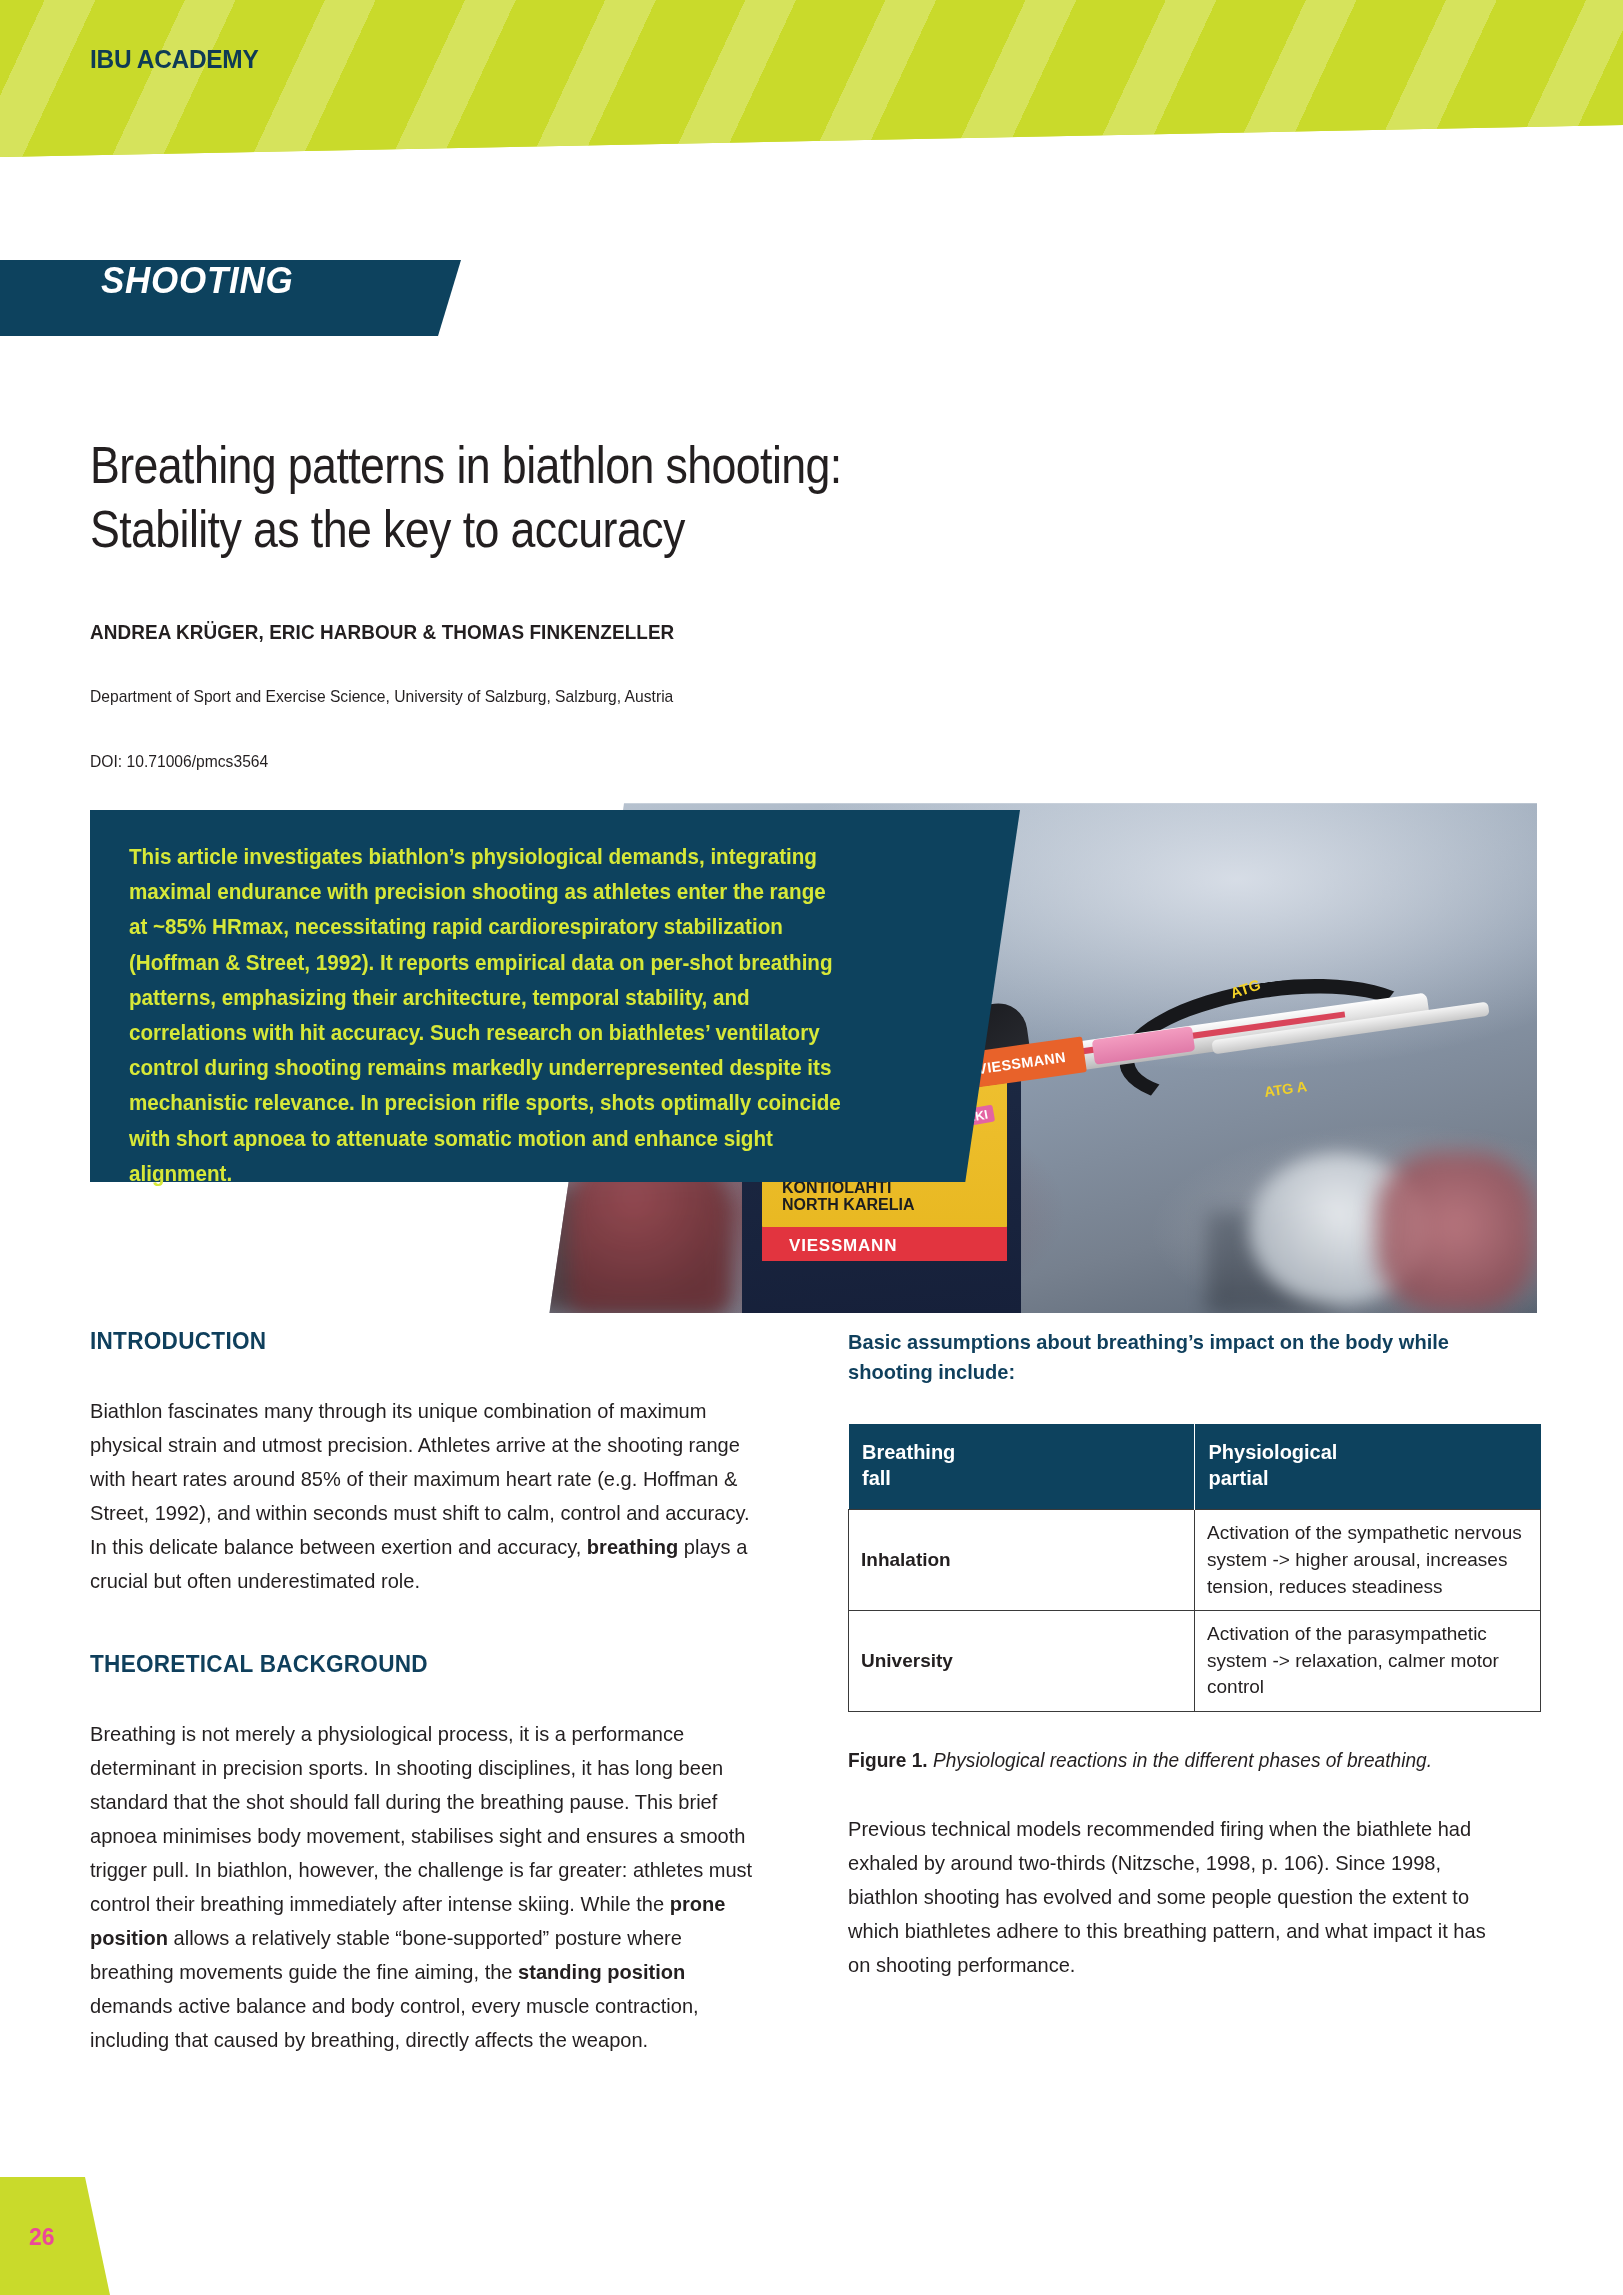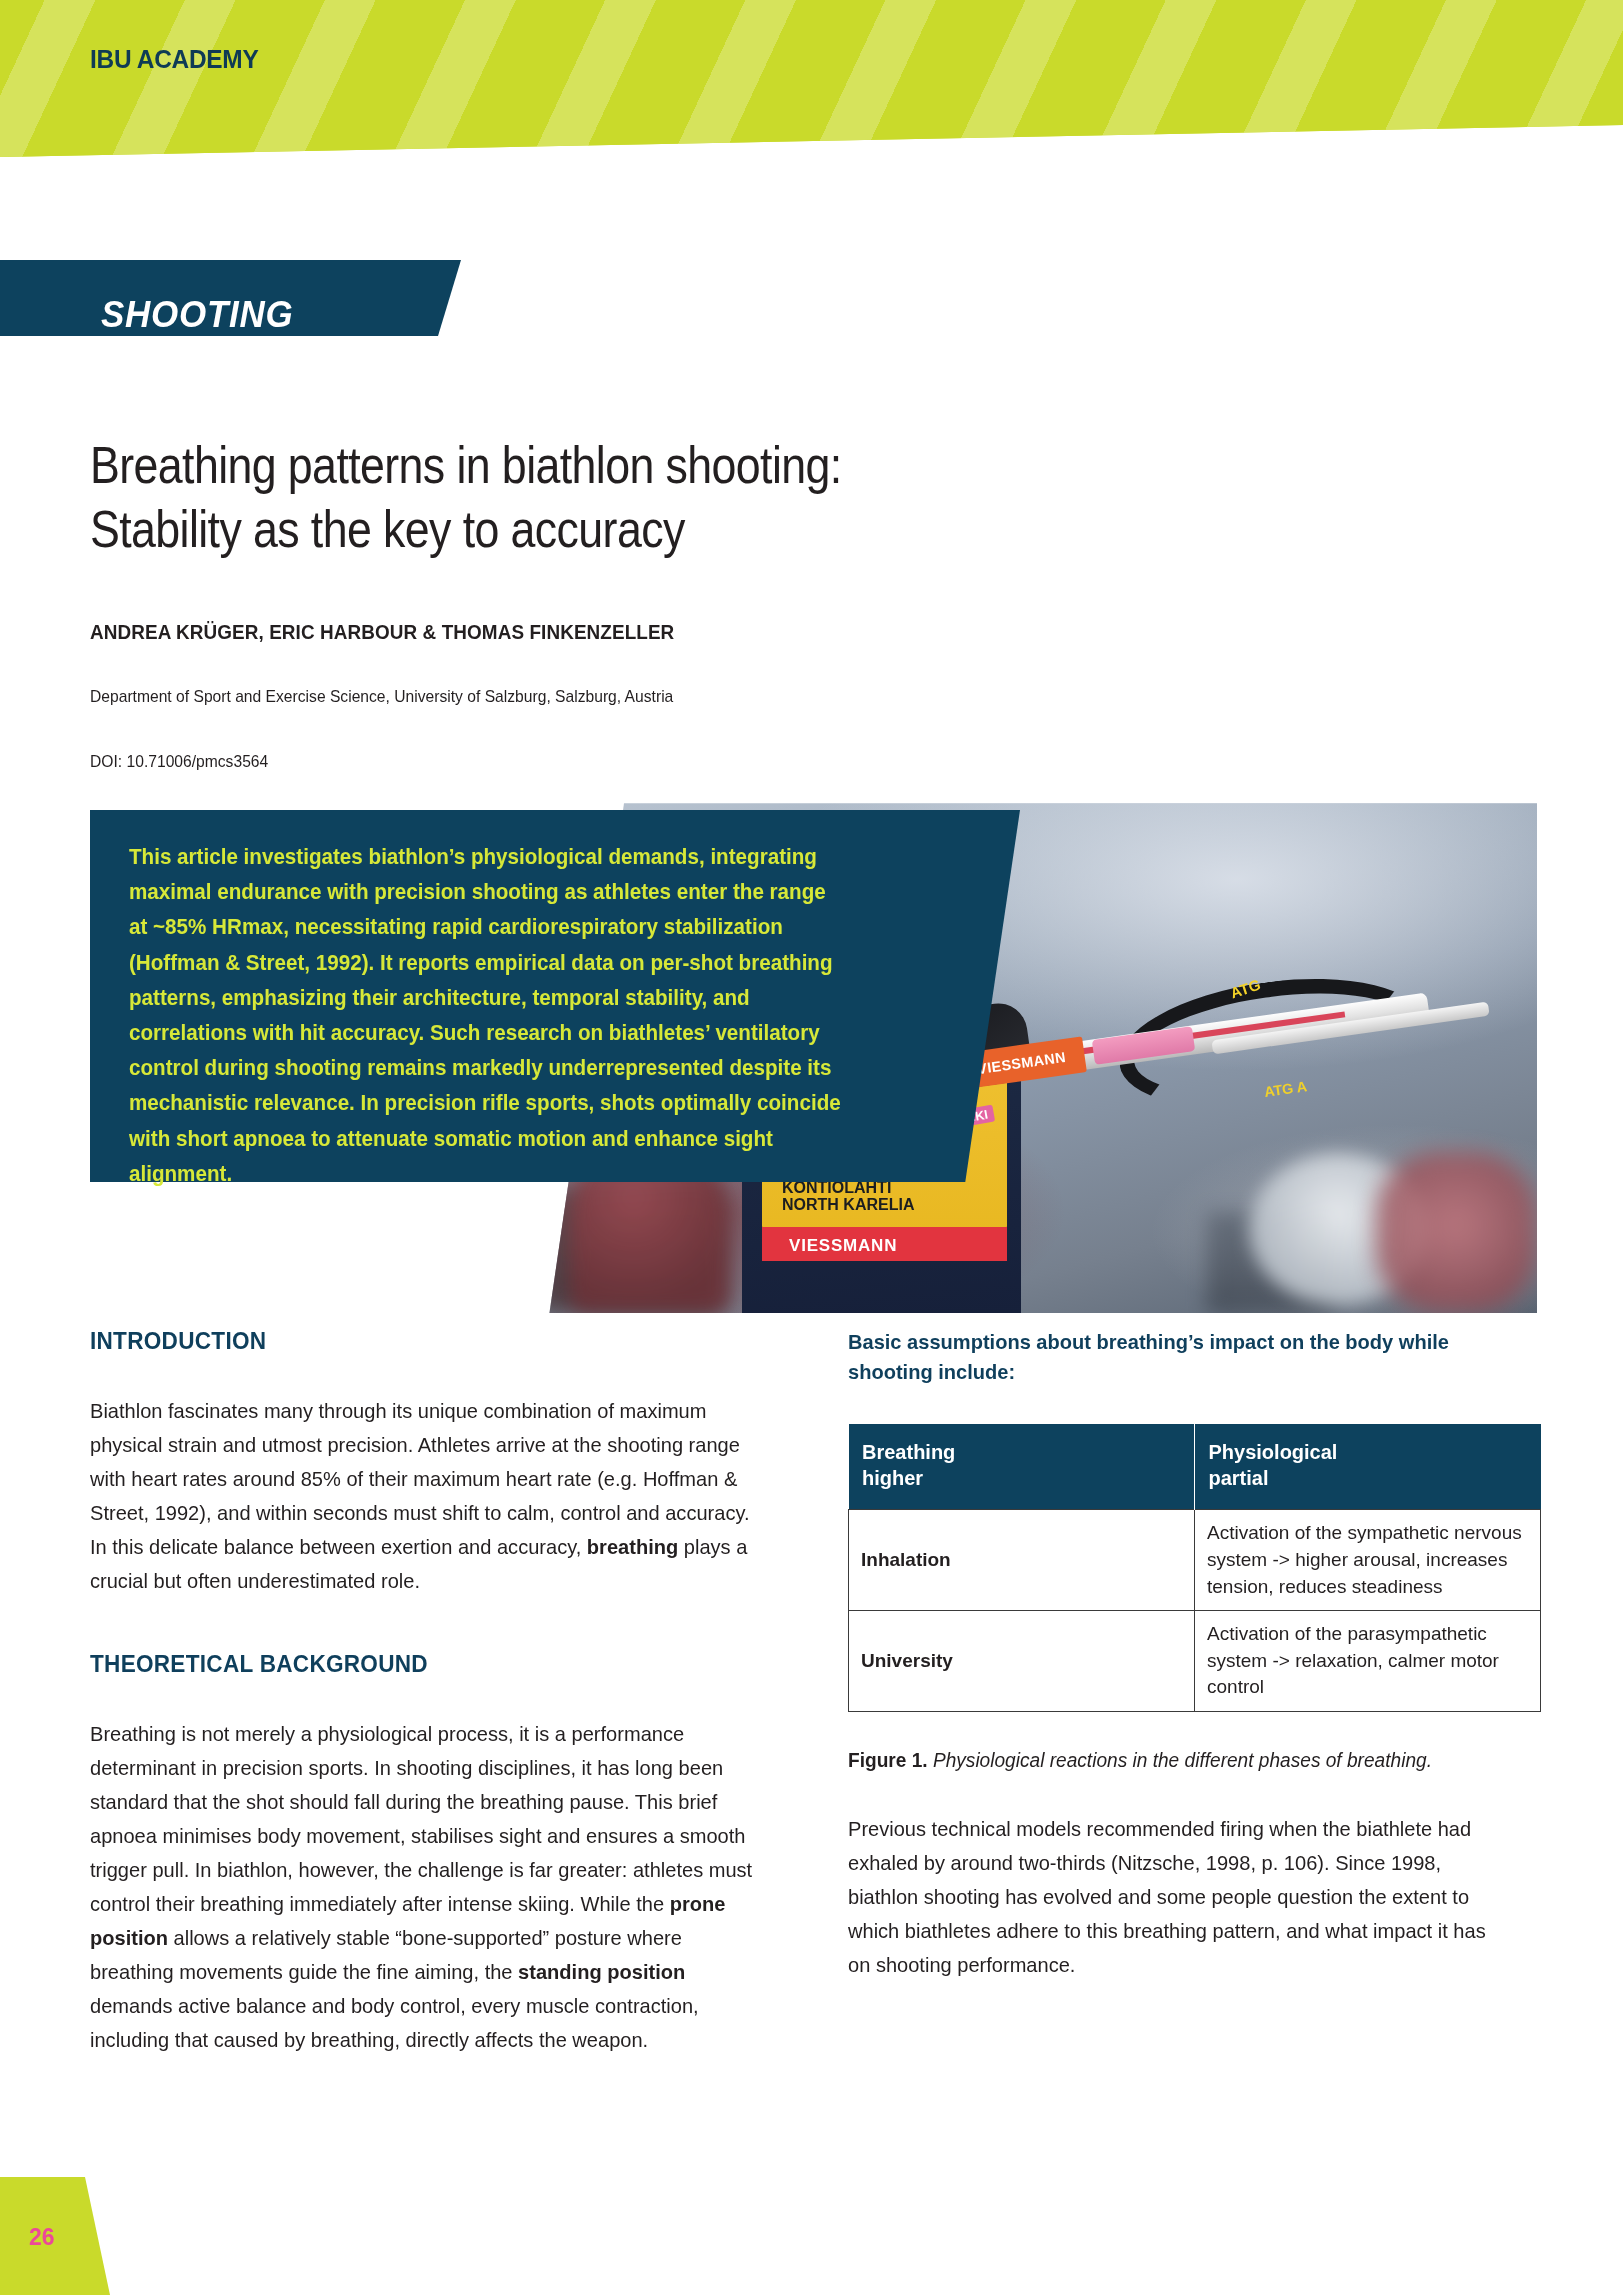--- a/index.html
+++ b/index.html
@@ -54,21 +54,21 @@
   
   .badge-shooting {
     position: absolute;
     left: 0;
     top: 260px;
     height: 76px;
     width: 461px;
     background: #0d425e;
     clip-path: polygon(0 0, 461px 0, 438px 76px, 0 76px);
     display: flex;
-    align-items: flex-end;
+    align-items: flex-start;
   }
   .badge-shooting-label {
     color: #ffffff;
     font-size: 36px;
     font-weight: bold;
     font-style: italic;
     letter-spacing: 0.8px;
     margin-left: 98px;
     transform: scaleX(0.97);
   }
@@ -418,21 +418,21 @@
 </div>
 
 <div class="col-right">
   <h2 class="rc-head">Basic assumptions about breathing’s impact on the body while shooting include:</h2>
 
   <table class="phase-table">
     <thead>
       <tr>
         <th>
           <span>Breathing</span><br>
-          <span>higher</span>
+          <span>fall</span>
         </th>
         <th>
           <span>Physiological</span><br>
           <span>partial</span>
         </th>
       </tr>
     </thead>
     <tbody>
       <tr>
         <td class="phase-name"><span>Inhalation</span><span class="reg"></span></td>

